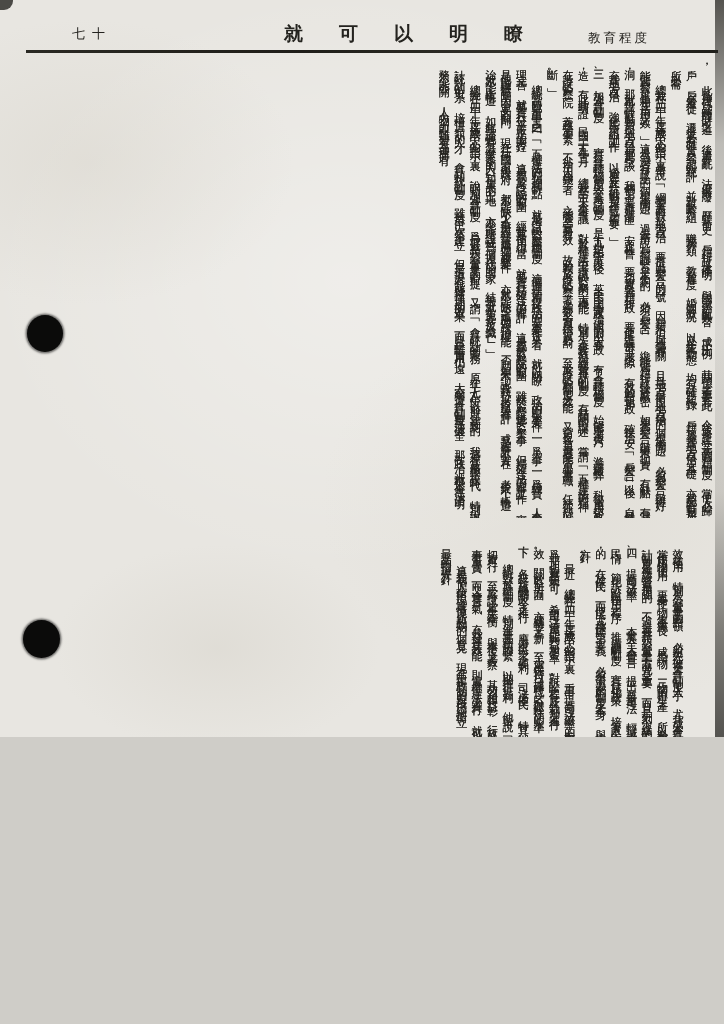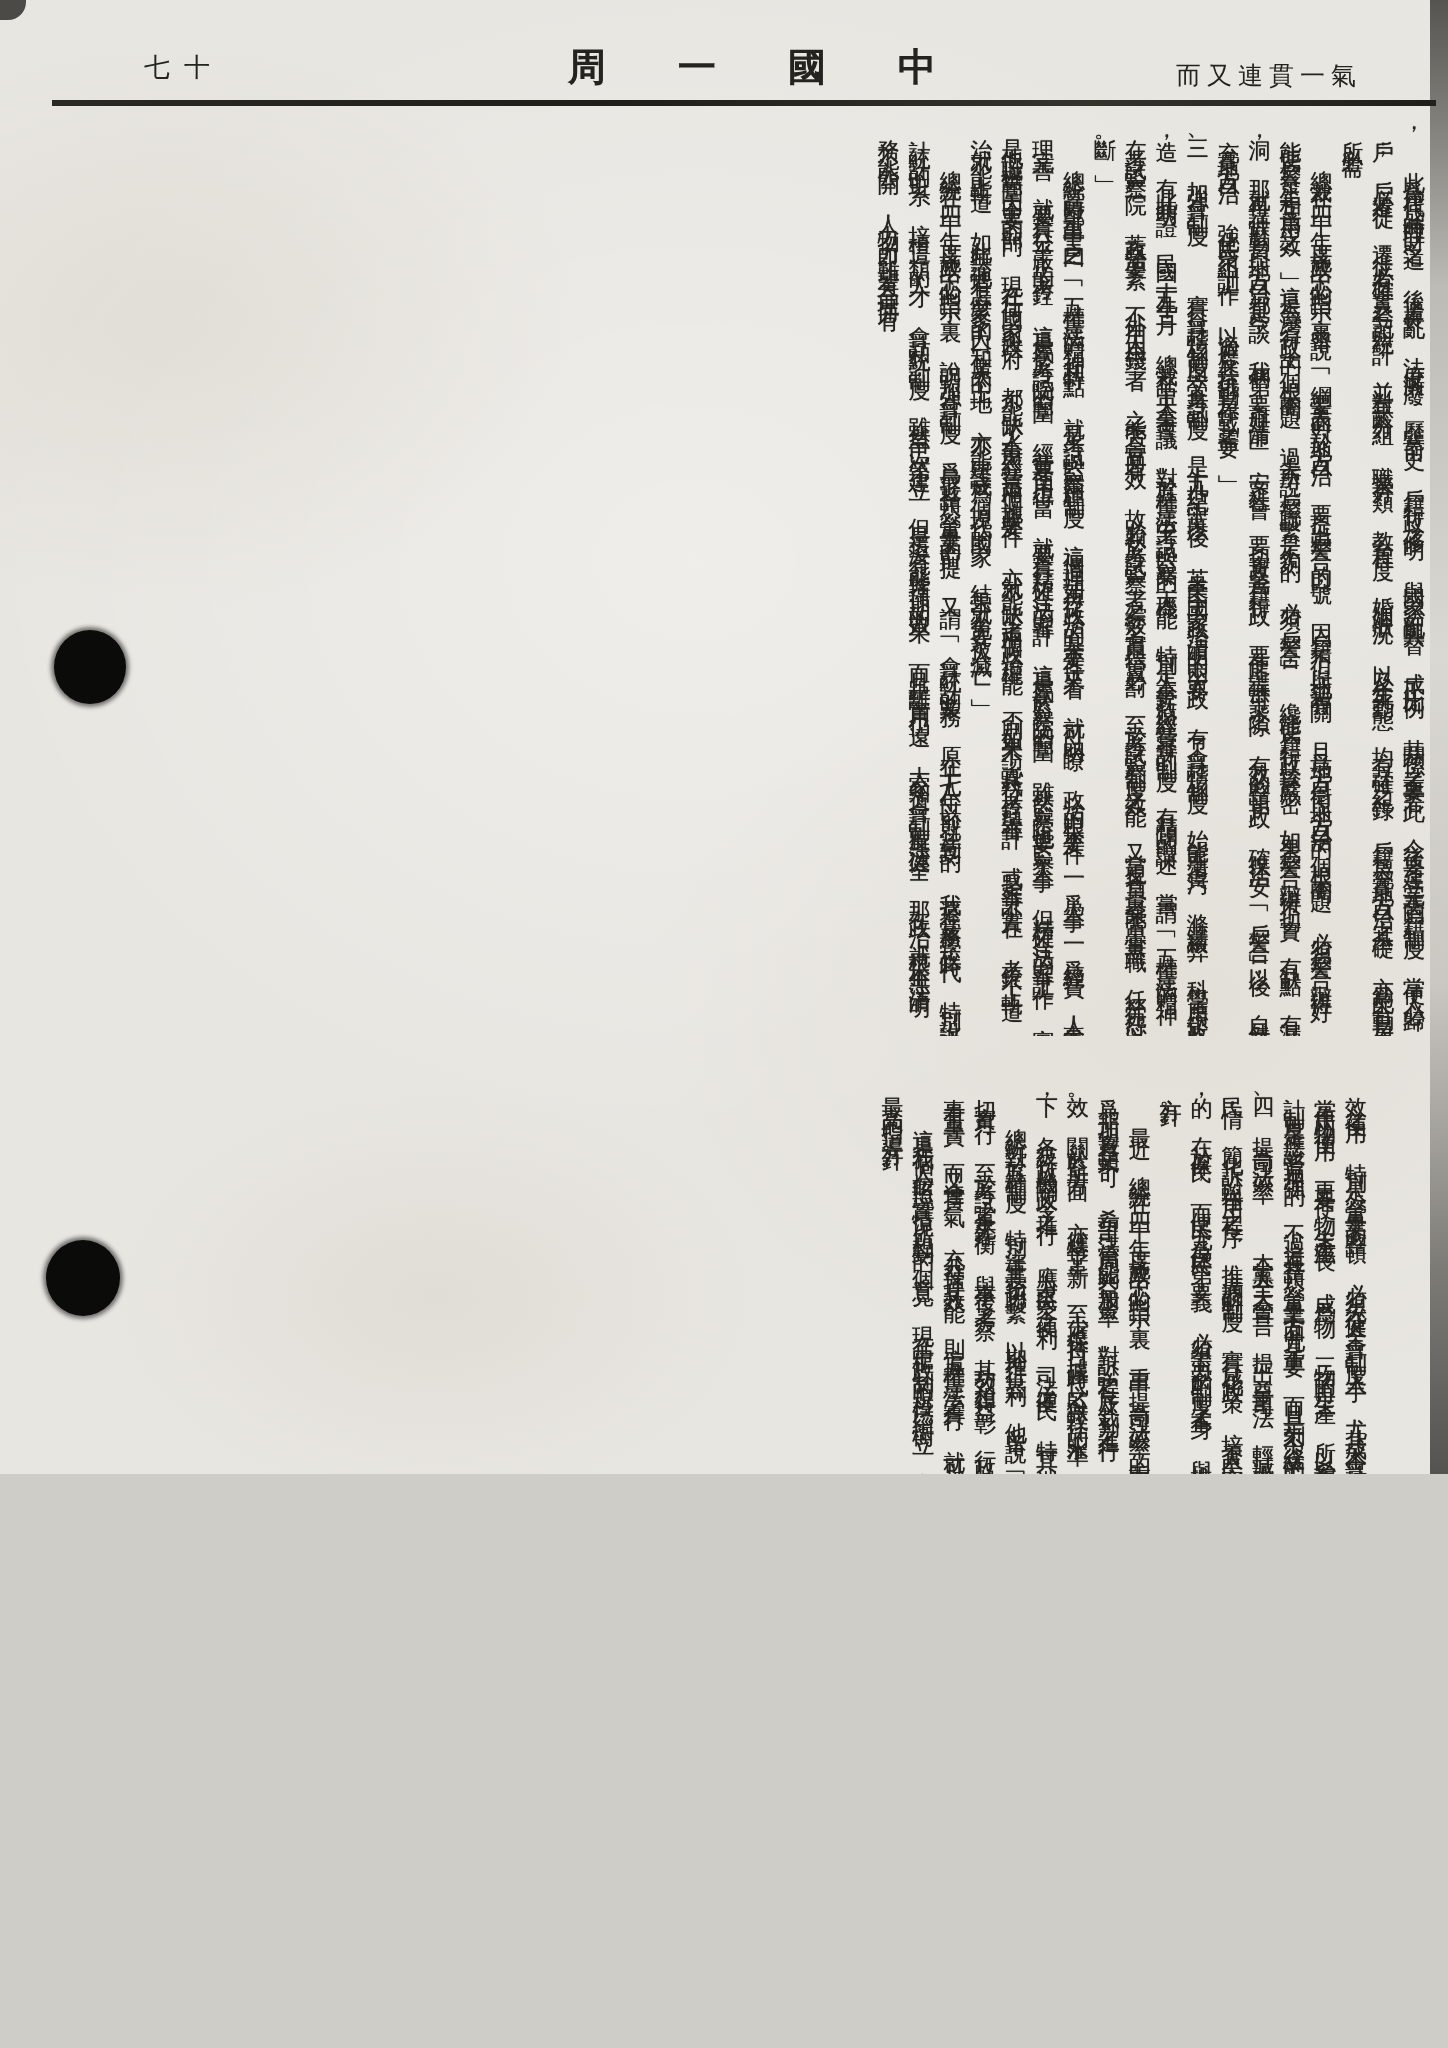--- a/index.html
+++ b/index.html
@@ -85,22 +85,22 @@
     background:#2f2e2a;border-bottom-right-radius:9px;opacity:.85;
   }
 </style>
 </head>
 <body>
 
 <div class="page">
 
   <header class="masthead">
     <span class="pagenum">七十</span>
-    <span class="title">周一國中</span>
-    <span class="issue">而又連貫一氣</span>
+    <span class="title">就可以明瞭</span>
+    <span class="issue">教育程度</span>
   </header>
 
   <div class="rule"></div>
 
   <div class="vtext text-top">，此爲唐代盛時理財之道。後遭喪亂，法度漸廢。歷覽前史，戶籍行政之修明，與國家治亂興替，成正比例，其關係之重要若此。今後要建立完善的戶籍制度，當使人必歸戶；戶必遷徙，遷徙必有確實之登記與統計；並對年齡分組，職業分類，教育程度，婚姻狀況，以及生死動態，均有詳確之紀錄。戶籍爲充實地方自治之基礎，亦爲配合動員作戰所必需。
 　總裁在「四十一年度施政中心的指示」裏曾說：「綱要裏面對於地方自治，要提出戶警合一的口號，因戶籍不但與地籍有關，且爲地方自衛與地方自治的一個根本問題，必須戶警合一辦得好，方能使戶警發生相互爲用之效。」這是台灣省行政上的一個根本問題，過去所說「戶警聯繫」是不夠的，必須「戶警合一」，纔能使戶籍行政臻於嚴密。如果戶警合一辦得不切實、有缺點、有漏洞，那就再講什麼動員與地方自治都是空談。我們第一要肅奸清匪，安定社會，要切實改善戶籍行政，要使匪諜無可乘之隙，有效的整頓戶政，確保治安。「戶警合一」以後，自然可以充實地方自治，強化民衆組訓工作，以適應反共抗俄動員作戰之需要。」
 三、加強會計制度　　實行會計稽核制度與文官考試制度，是十九世紀中葉以後，英美民主國家政治清明的兩大要政。有了會計稽核制度，始能肅清貪污，滌蕩積弊。科學應用於政治改造，有此其明證。民國三十九年三月，總裁在中央人事會議，對於五權憲法中考試與監察的二大機能，特別是人事銓敘與經費審計的制度，有精闢的講述。嘗謂：「五權憲法的精神，當在考試監察二院。蓋政治要素，不外用人用錢二者，之能否合宜而有效，故必賴於考試監察二者之綜覈名實與信賞必罰。至於考試監察制度之效能，又當視各負責者能否忠實盡職，任勞任怨以爲斷。」
 　總統當時鄭重申言之曰：「五權憲法的精神和特點，就是考試與監察兩種制度，這個道理如再從政治的基本要件來看，就可以明瞭。政治的根本要件，一爲人事，一爲經費。人事要辦理完善，就要實行公平嚴正的考銓，這是屬於考試院的範圍；經費要使用得當，就要實行精確合法的審計，這是屬於監察院的範圍。雖然監察院也要監察人事，但精確合法的審計工作，實在是他職權範圍內主要的部門。現在任何國家與政府，都不能缺少人事與經費這兩個施政要件，亦就不能缺少這兩個政治權能。否則如果不認真執行考銓與審計，或是審計不實在，考銓不上軌道，政治就不能上軌道。如此無論他有怎麼衆多的人口和廣大的土地，亦不能建設成爲一個現代的國家，結果就不免要被人滅亡。」
 　總統在「四十一年度施政中心的指示」裏，說明加強會計制度，爲最近整頓公營事業的前提。又謂：「會計統計的業務，原在十七八年以前就注意到的，我還在黨務學校時代，特別設過會計統計的班系，培植這一類的人才。會計和統計制度，雖然早已次第建立，但是還沒有能發揮預期的效果，而且距離實用仍遠。大家知道會計制度無法健全，那在政治上就根本無法清明，財務不能公開，人力物力即難望有合理而有</div>
 

